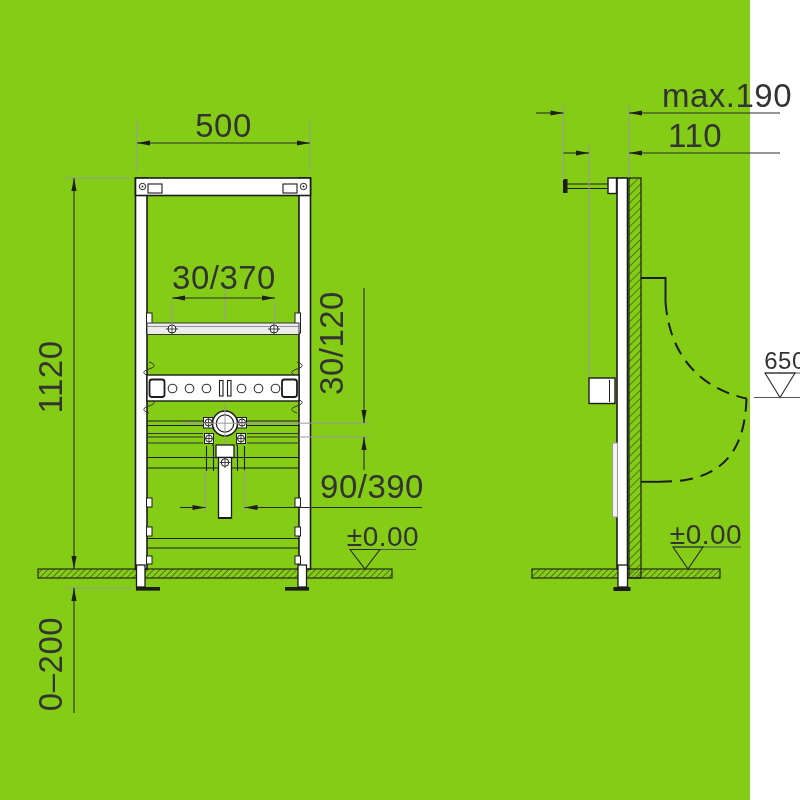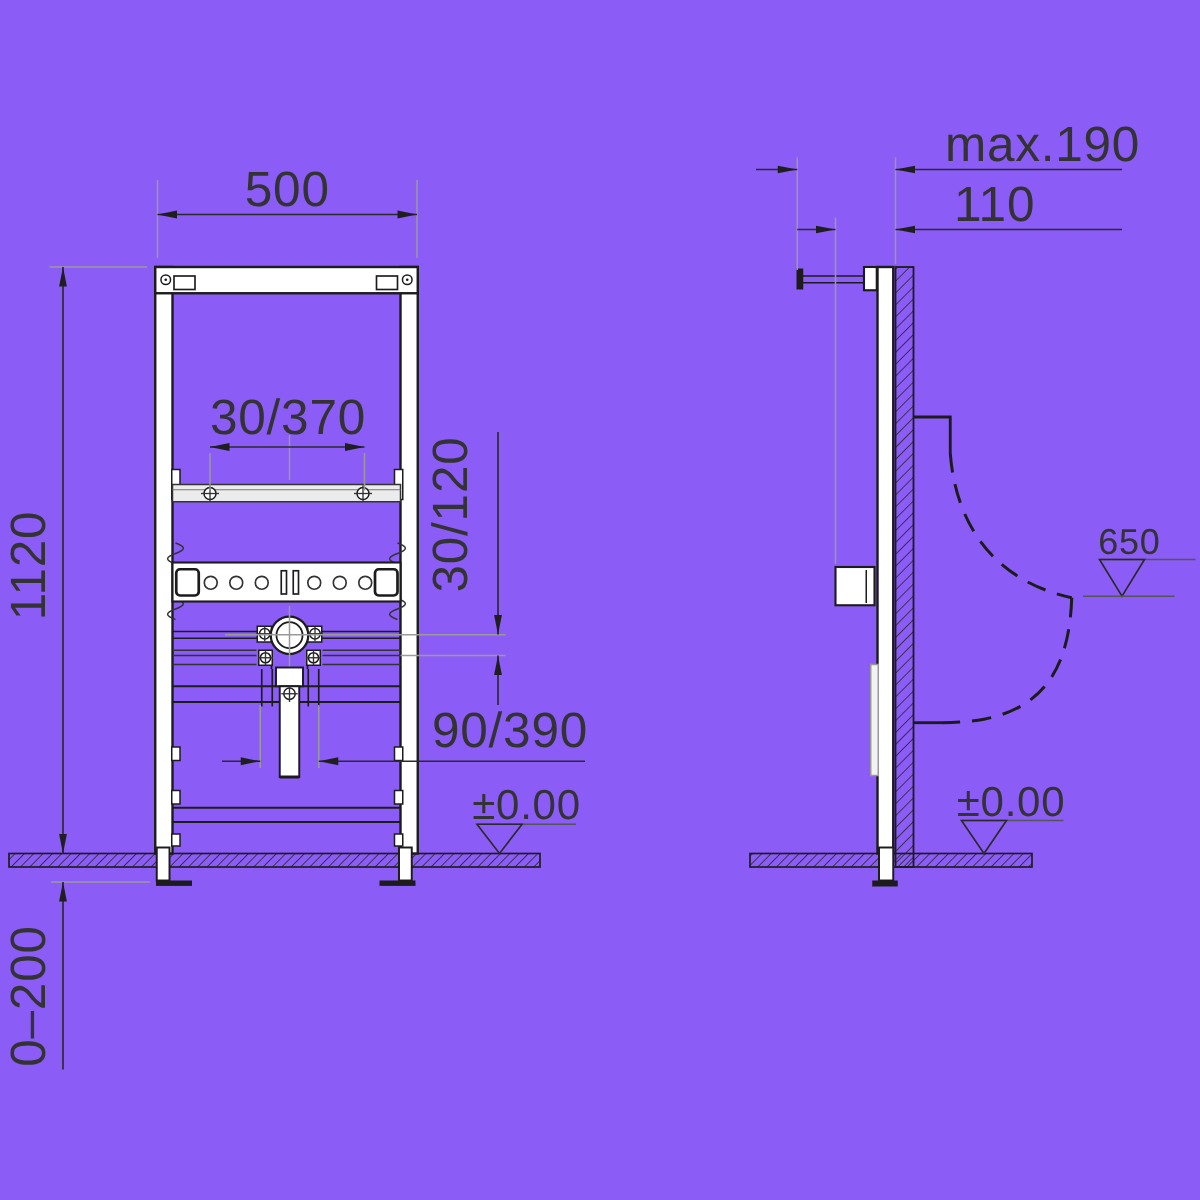--- a/index.html
+++ b/index.html
@@ -1,16 +1,16 @@
 <!DOCTYPE html>
 <html><head>
 <meta charset="utf-8">
 <style>
   html,body{margin:0;padding:0;background:#fff;}
-  .stage{width:800px;height:800px;background:#8b5cf6;position:relative;}
+  .stage{width:718px;height:800px;background:#84cc16;position:relative;padding-left:32px;}
   text{font-family:"Liberation Sans",sans-serif;fill:#333;letter-spacing:0.5px;}
   .dim{font-size:33px;}
   .lvl{font-size:28px;}
   .sm{font-size:24px;}
   .obj{stroke:#1c1c1c;fill:none;}
   .objw{stroke:#1c1c1c;fill:#ffffff;}
   .dimline{stroke:#2a2a2a;stroke-width:1.1;fill:none;}
   .ext{stroke:#9a9a9a;stroke-width:1;fill:none;}
   .arr{fill:#1f1f1f;stroke:none;}
 </style>

